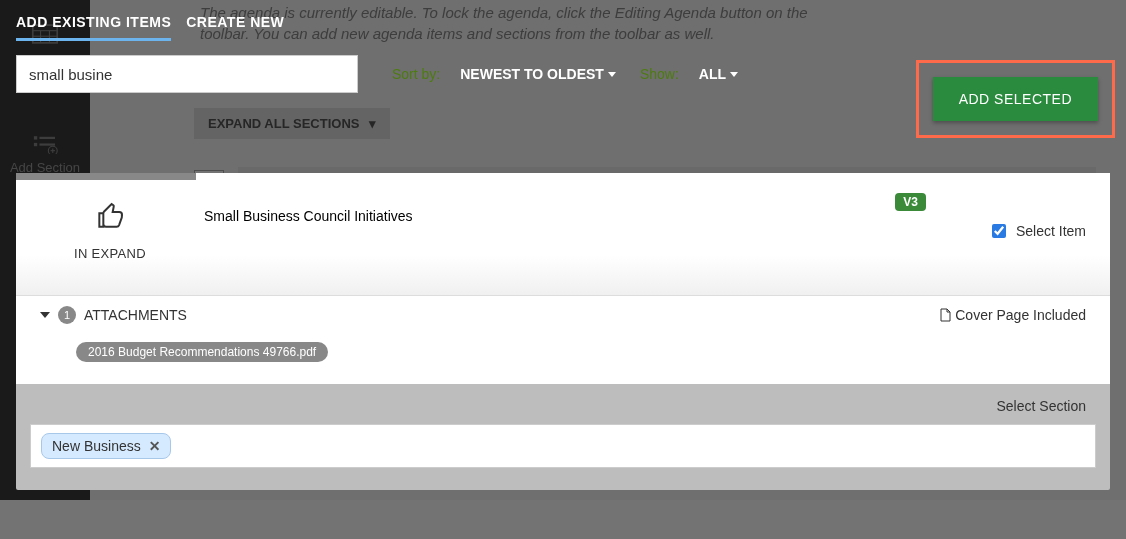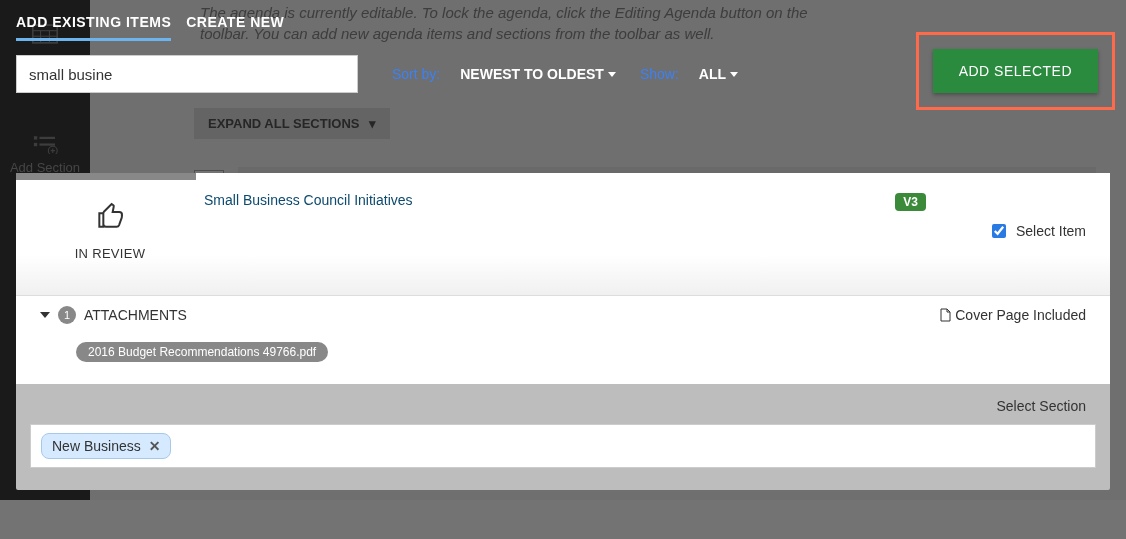--- a/index.html
+++ b/index.html
@@ -21,39 +21,39 @@
     .overlay { position: absolute; left: 0; top: 0; right: 0; bottom: 0; background: rgba(0,0,0,0.55); z-index: 2; }
     
     .modal { position: absolute; left: 16px; right: 16px; top: 0; bottom: 0; z-index: 3; }
     
     .tabs { display: flex; gap: 15px; padding-top: 4px; }
     .tab { color: #fff; font-size: 14px; font-weight: bold; padding: 10px 0; letter-spacing: 0.5px; cursor: pointer; }
     .tab.active { border-bottom: 3px solid #6cb4ee; padding-bottom: 8px; }
     
     .modal-row { display: flex; align-items: center; gap: 20px; margin-top: 14px; }
     .search-input { width: 342px; height: 38px; border: 1px solid #ccc; padding: 0 12px; font-size: 15px; color: #333; }
-    .sort-label { color: #3b82f6; font-size: 14px; margin-left: 14px; }
+    .sort-label { color: #4d7c0f; font-size: 14px; margin-left: 14px; }
     .sort-val { color: #fff; font-size: 14px; font-weight: bold; display: inline-flex; align-items: center; gap: 4px; cursor: pointer; }
     .caret-down { width: 0; height: 0; border-left: 4px solid transparent; border-right: 4px solid transparent; border-top: 5px solid #fff; }
     
-    .add-selected-frame { position: absolute; right: -5px; top: 32px; border: 3px solid #ff6b4a; padding: 14px 14px; }
+    .add-selected-frame { position: absolute; right: -5px; top: 60px; border: 3px solid #ff6b4a; padding: 14px 14px; }
     .add-selected-btn { background: #2a8a3e; color: #fff; border: none; padding: 14px 26px; font-size: 14px; letter-spacing: 0.5px; cursor: pointer; box-shadow: 0 2px 4px rgba(0,0,0,0.3); }
     
     .result-panel { background: #bdbdbd; margin-top: 80px; padding: 0 0 22px 0; border-radius: 2px; }
     
     .result-card { background: #fff; position: relative; }
     .result-card::after { content:''; position:absolute; left:0; right:0; bottom:0; height:40px; background: linear-gradient(to bottom, rgba(0,0,0,0) 0%, rgba(0,0,0,0.06) 100%); pointer-events:none; }
     .top-accent { height: 7px; background: #888; width: 180px; }
     .result-body { display: flex; padding: 12px 24px 34px 24px; }
     .status-col { width: 140px; text-align: center; padding-top: 8px; }
     .thumb-icon { width: 32px; height: 32px; margin: 0 auto; }
     .status-label { margin-top: 10px; font-size: 13px; color: #333; letter-spacing: 0.3px; }
     .info-col { flex: 1; padding-left: 24px; }
     .item-code { font-size: 14px; color: #333; margin-bottom: 36px; }
-    .item-title { font-size: 14px; color: #0c4a6e; }
+    .item-title { font-size: 14px; color: #000000; margin-top: 16px; }
     .badge-col { padding-top: 0; }
     .v3-badge { background: #3a8a3a; color: #fff; border-radius: 4px; padding: 2px 8px; font-size: 12px; font-weight: bold; }
     .select-col { width: 160px; text-align: right; padding-top: 8px; display: flex; justify-content: flex-end; align-items: center; gap: 10px; }
     .select-checkbox { width: 14px; height: 14px; accent-color: #2a7ae4; }
     .select-label { font-size: 14px; color: #333; }
     
     .attach-section { background: #fff; border-top: 1px solid #ddd; padding: 10px 24px 8px 24px; display: flex; align-items: center; gap: 8px; font-size: 14px; color: #333; }
     .attach-caret { width: 0; height: 0; border-left: 5px solid transparent; border-right: 5px solid transparent; border-top: 6px solid #333; }
     .attach-count { background: #888; color: #fff; border-radius: 50%; width: 18px; height: 18px; display: inline-flex; align-items: center; justify-content: center; font-size: 11px; }
     .cover-page { margin-left: auto; display: flex; align-items: center; gap: 4px; font-size: 14px; }
@@ -152,21 +152,21 @@
   </div>
 
   <div class="result-panel">
     <div class="result-card">
       <div class="top-accent"></div>
       <div class="result-body">
         <div class="status-col">
           <svg class="thumb-icon" viewBox="0 0 24 24">
               <path d="M4 20h3V10H4v10zm17-9c0-1-.8-2-2-2h-5l.8-4c.1-.4 0-.8-.3-1.1L13.2 3 7.6 8.6c-.4.4-.6.9-.6 1.4v8c0 1.1.9 2 2 2h8c.8 0 1.5-.5 1.8-1.2l2-5.6c.1-.2.1-.4.1-.6v-1.6z" fill="none" stroke="#333" stroke-width="1.5"></path>
             </svg>
-          <div class="status-label">IN REVIEW</div>
+          <div class="status-label">IN EXPAND</div>
         </div>
         <div class="info-col">
           <div class="item-title">Small Business Council Initiatives</div>
         </div>
         <div class="badge-col">
           <span class="v3-badge">V3</span>
         </div>
         <div class="select-col">
           <input type="checkbox" class="select-checkbox" checked="" style="">
           <span class="select-label">Select Item</span>

